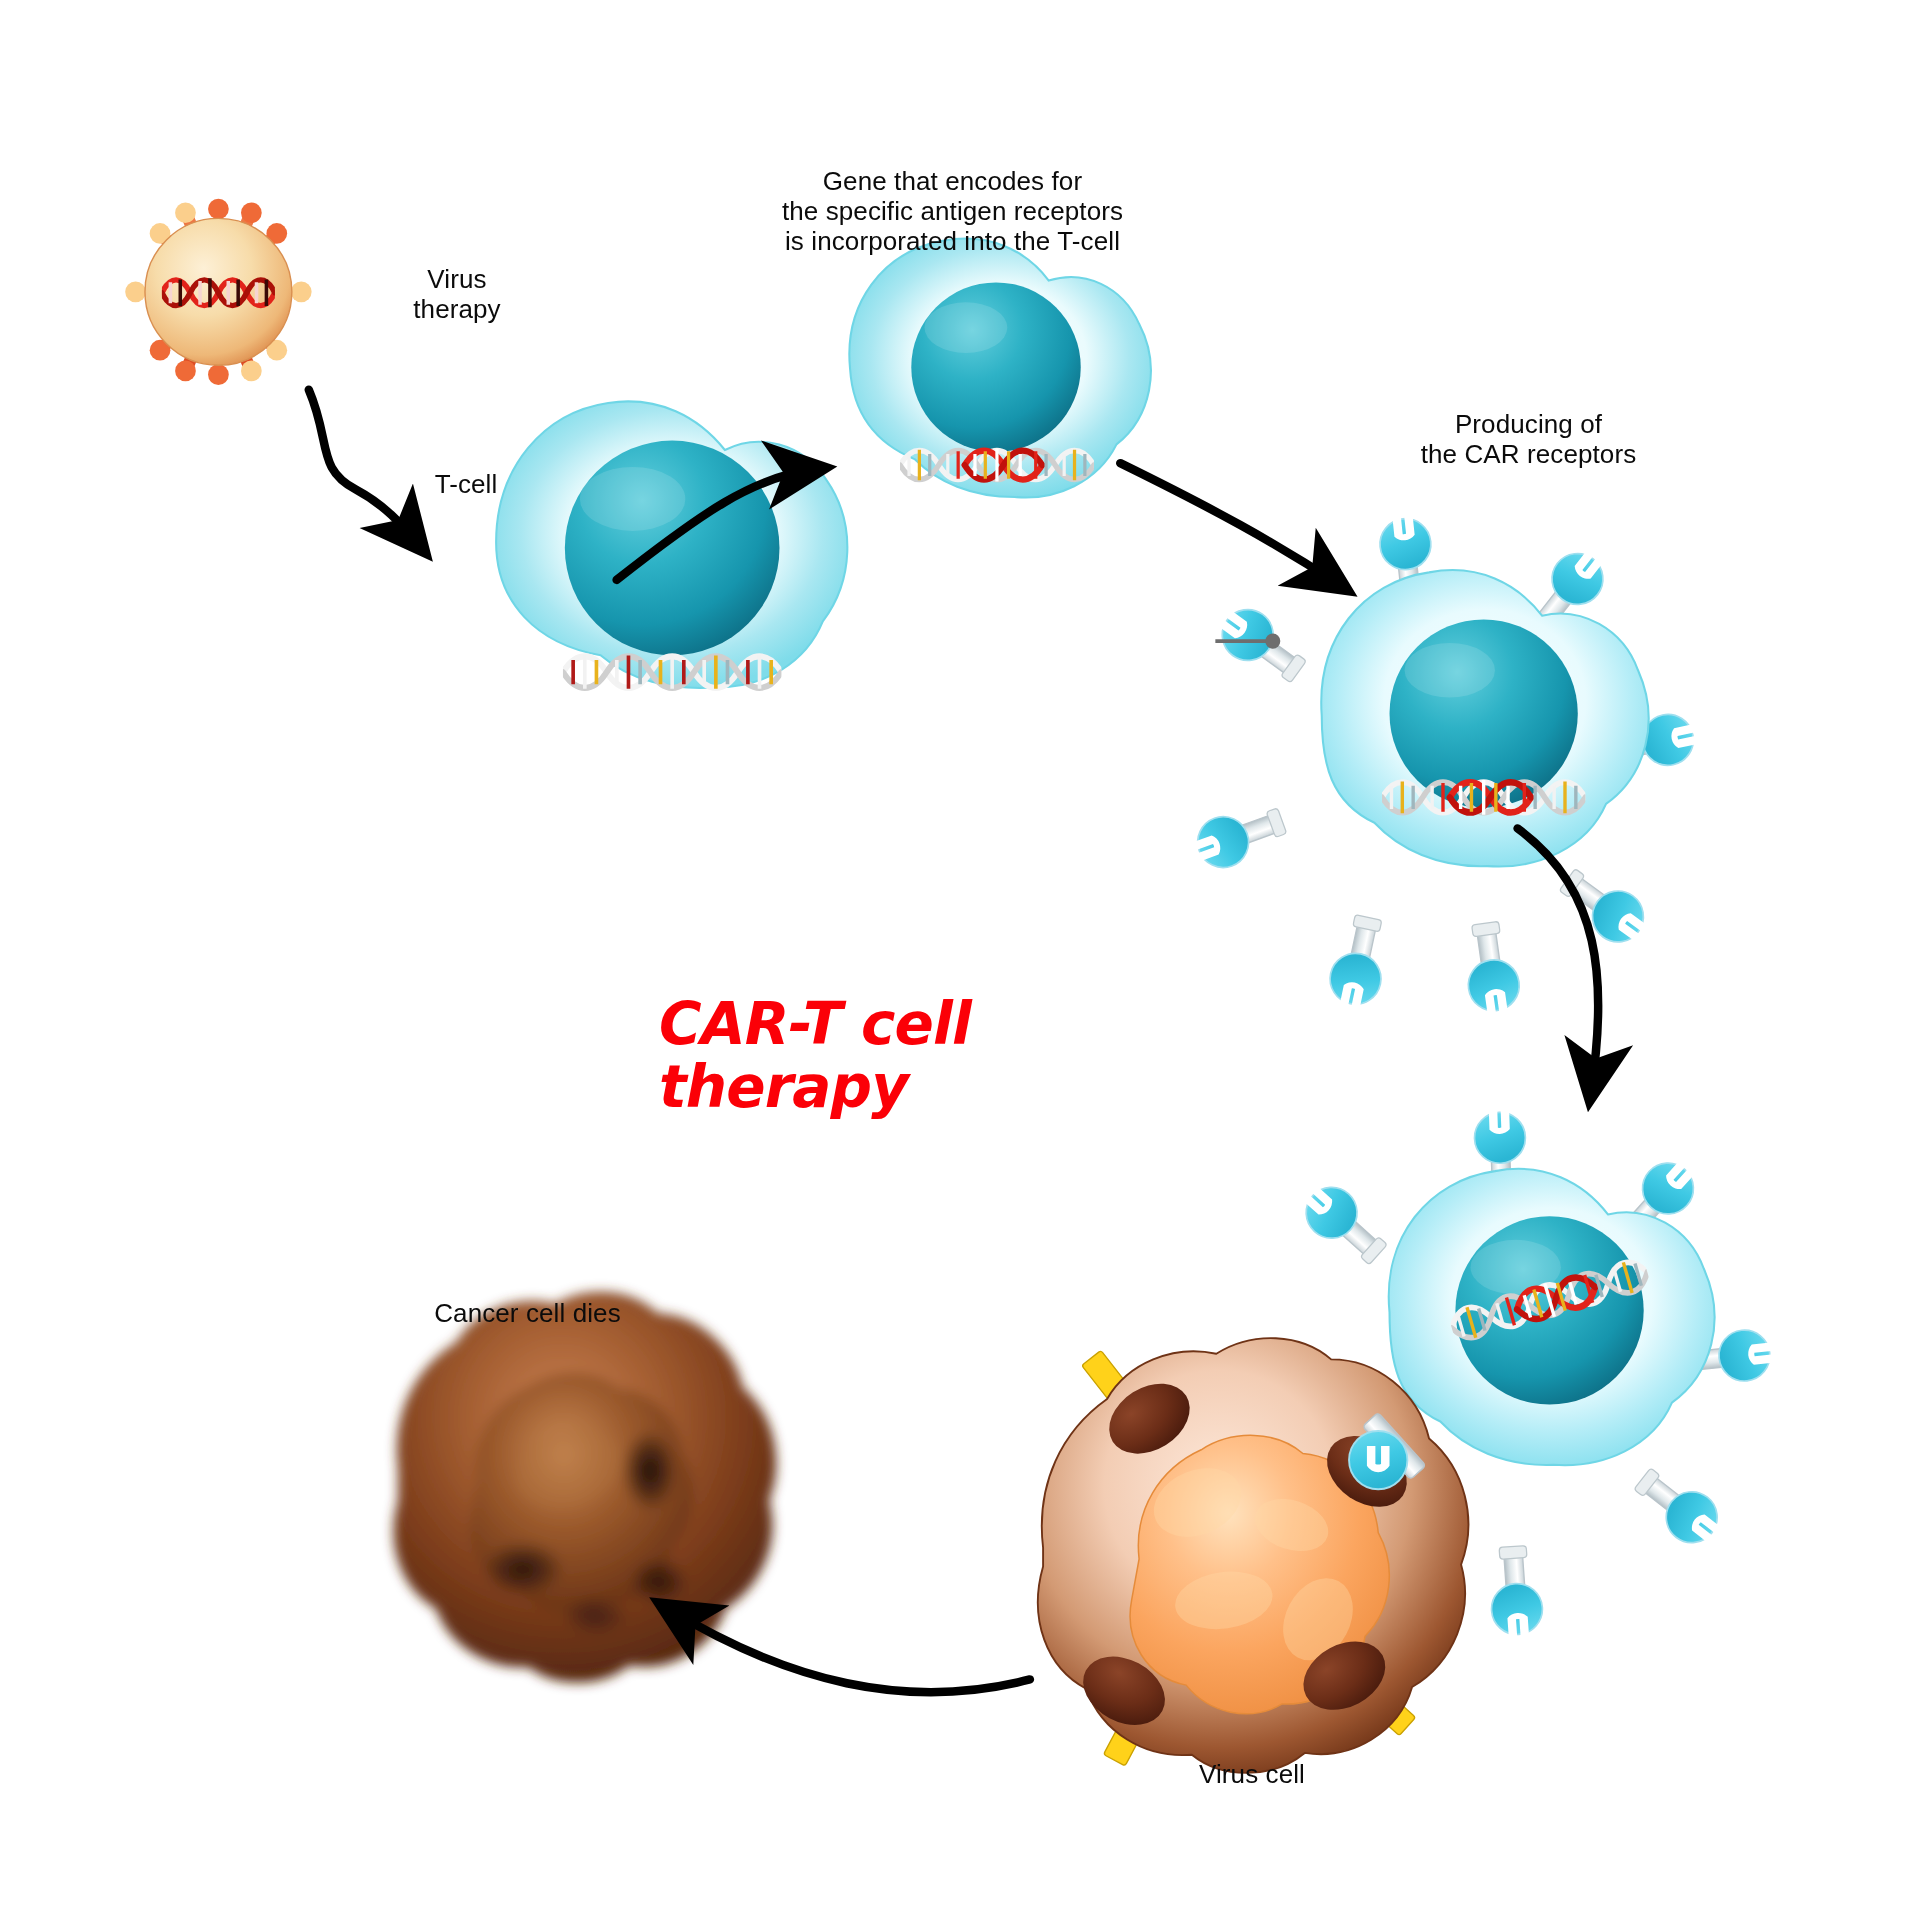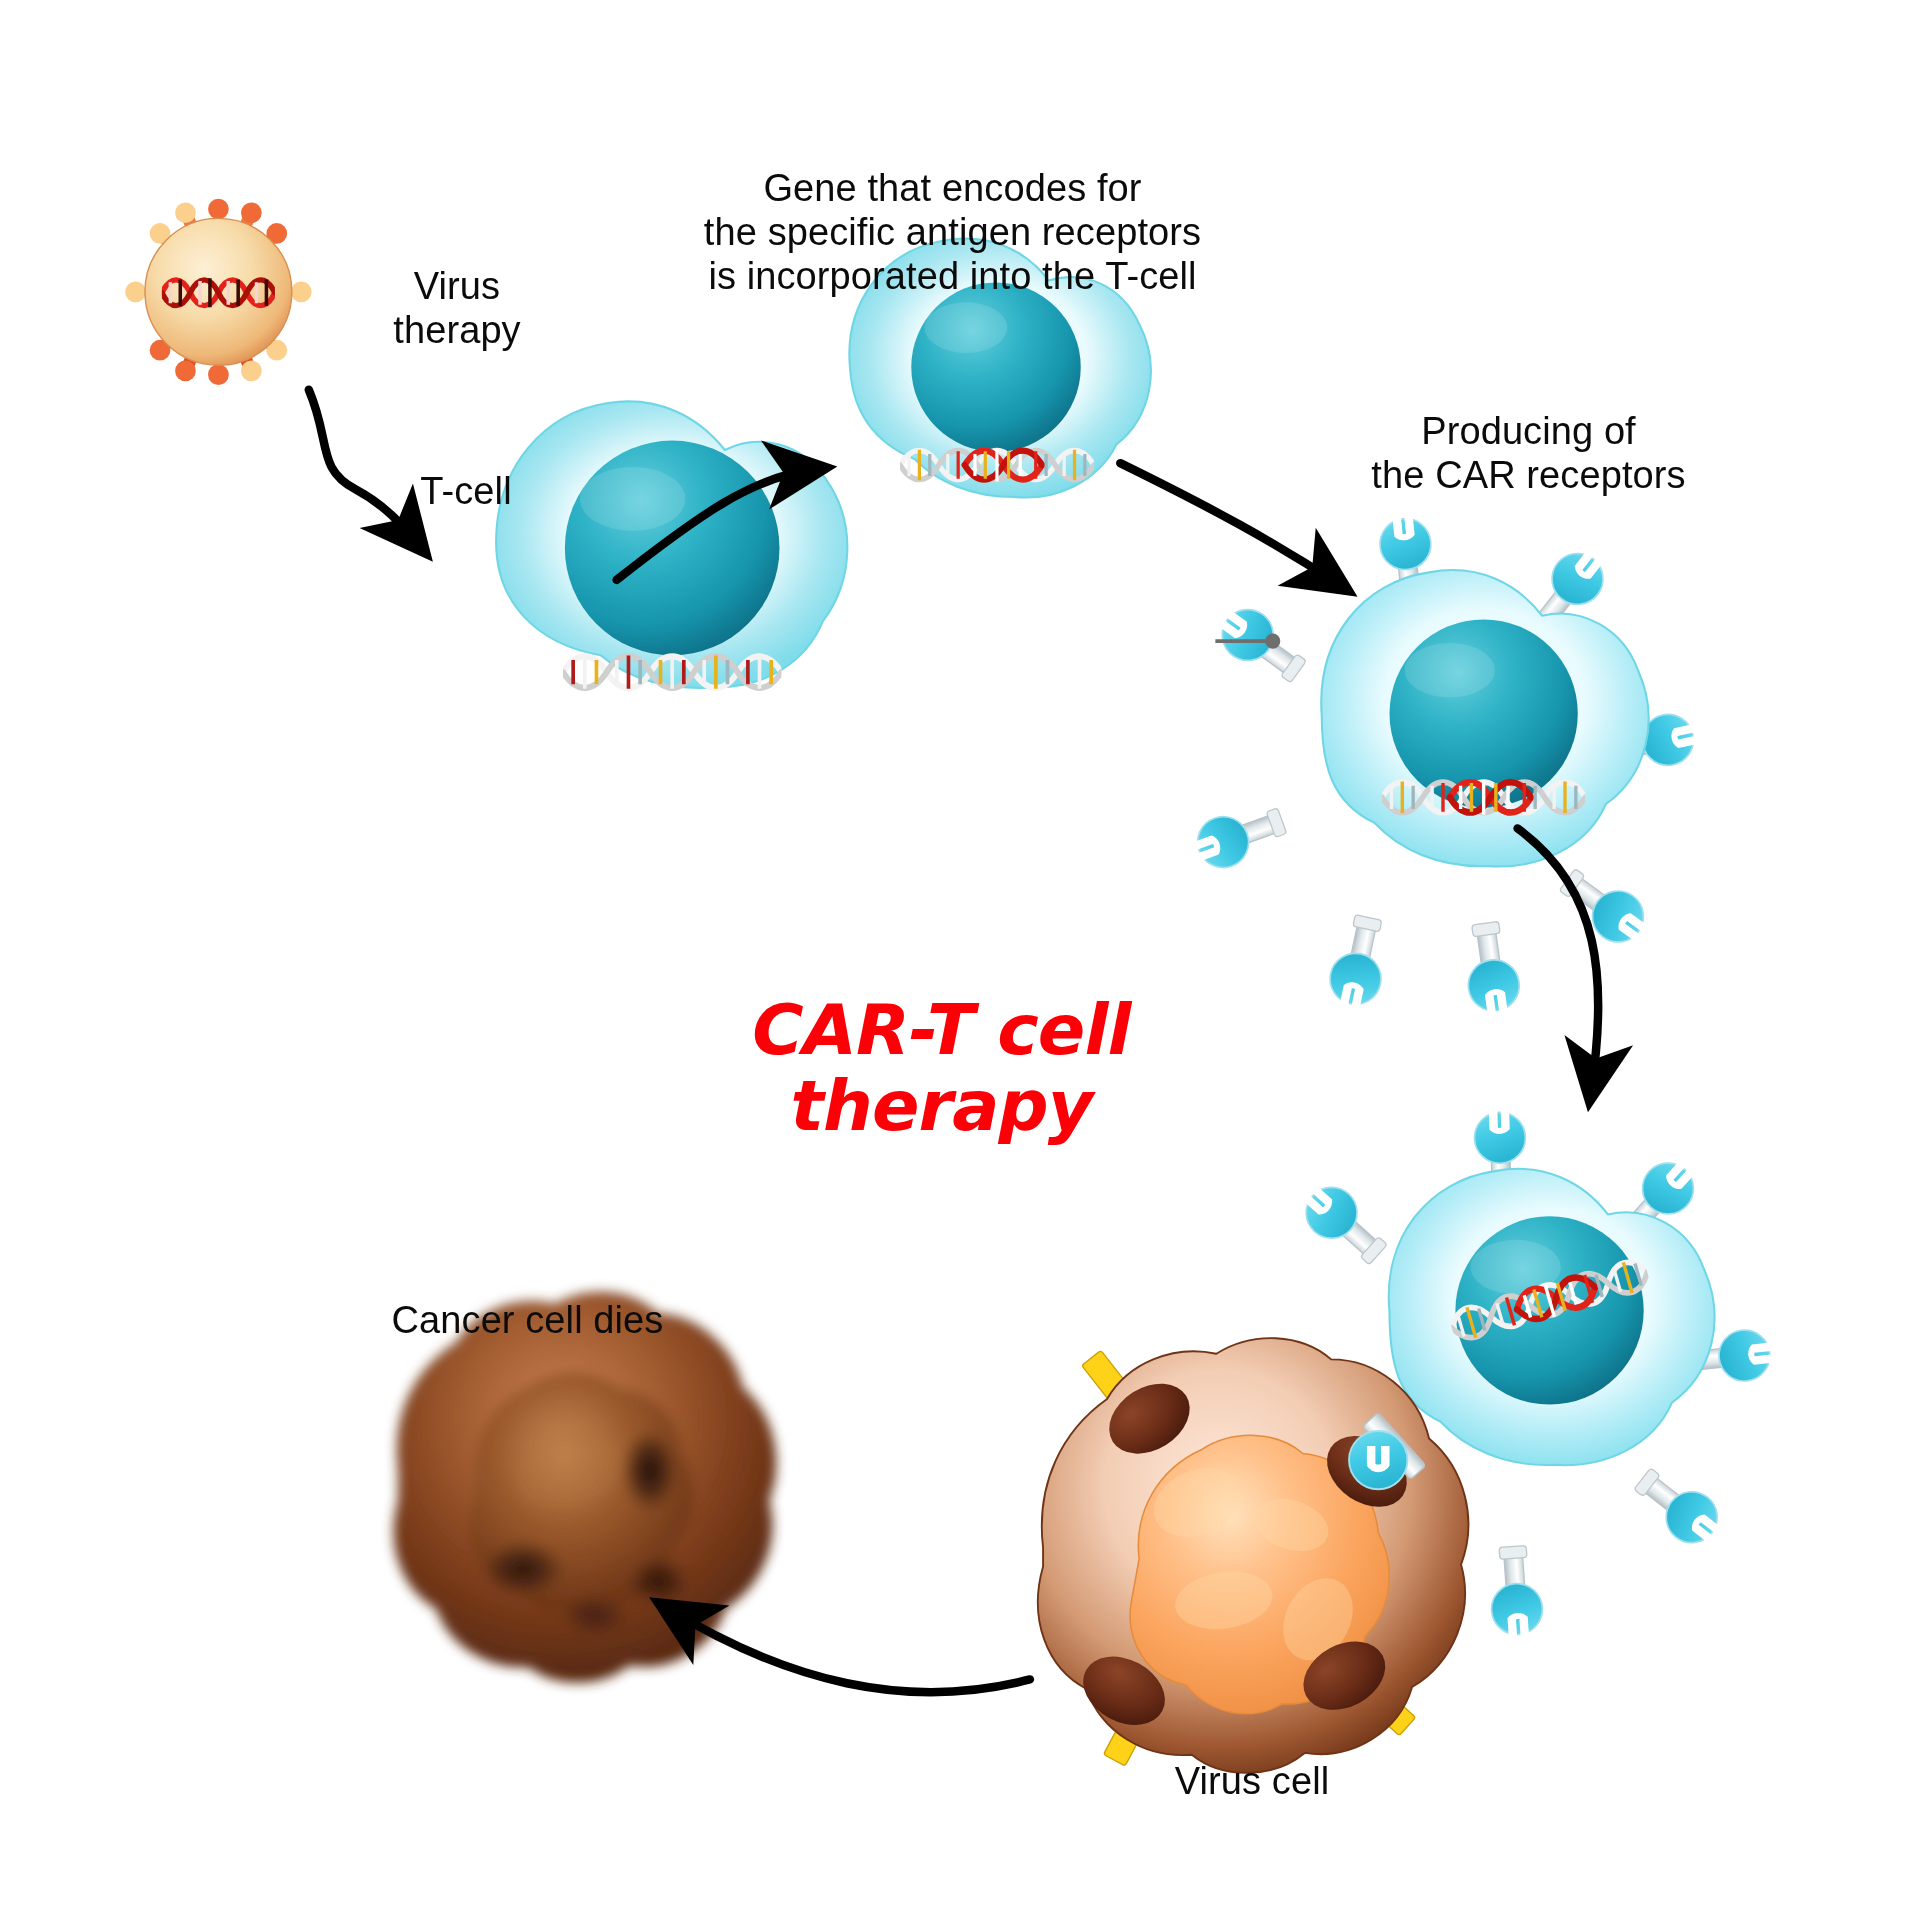--- a/index.html
+++ b/index.html
@@ -1,24 +1,24 @@
 <!DOCTYPE html>
 <html style="font-size:15px"><head>
 <meta charset="utf-8">
 <style>
   html,body{margin:0;padding:0;background:#fff;}
   body{width:1928px;height:1928px;position:relative;overflow:hidden;
        font-family:"Liberation Sans","DejaVu Sans",sans-serif;color:#000;}
   .stage{position:absolute;left:0;top:0;width:1928px;height:1928px;}
   .lbl{position:absolute;text-align:center;line-height:1.16;white-space:pre-line;
-       font-size:38px;color:#0b0b0b;letter-spacing:0.1px;}
+       font-size:26px;color:#0b0b0b;letter-spacing:0.1px;}
   .lbl.gray{color:#6e6e6e;}
-  .title{position:absolute;text-align:center;color:#fb0007;
+  .title{position:absolute;color:#fb0007;
          font-family:"DejaVu Sans","Liberation Sans",sans-serif;
-         font-weight:700;font-style:italic;font-size:70px;line-height:1.08;
+         font-weight:700;font-style:italic;font-size:58px;line-height:1.08;
          white-space:pre-line;letter-spacing:-0.9px;}
   svg.layer{position:absolute;left:0;top:0;width:1928px;height:1928px;overflow:visible;}
   .nolist{pointer-events:none;}
 </style>
 </head>
 <body>
 
 <div class="stage">
 
   <svg class="layer nolist" viewBox="0 0 2048 2048">

